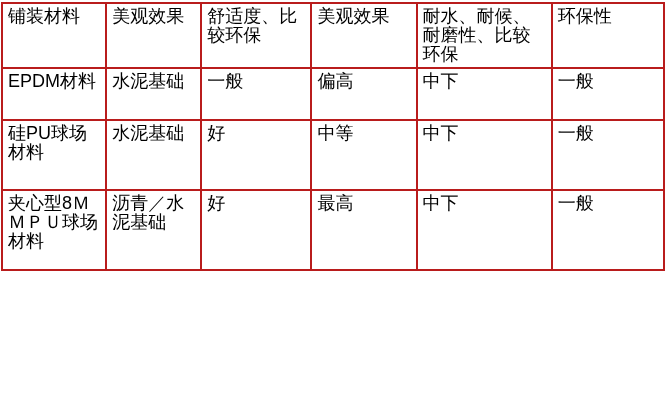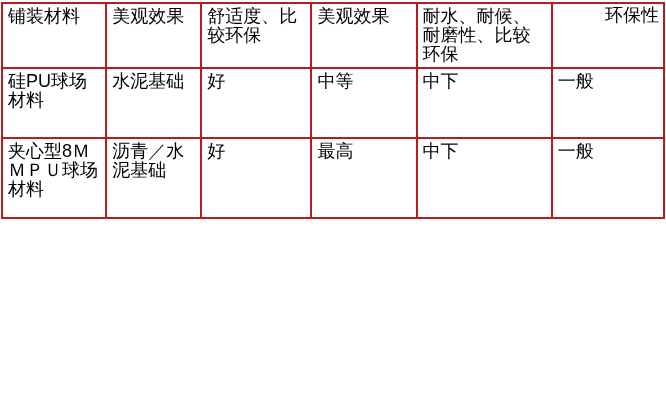--- a/index.html
+++ b/index.html
@@ -33,22 +33,21 @@
     word-break: break-all;
   }
   .col0 { width: 104px; }
   .col1 { width: 95px; }
   .col2 { width: 110px; }
   .col3 { width: 105px; }
   .col4 { width: 135px; }
   .col5 { width: 112px; }
 
   td.center {
-    text-align: right;
-    font-family: Liberation Mono, monospace;
+    text-align: left;
   }
   td.midpad {
     padding-top: 22px;
   }
   tr.r0 td { height: 44px; }
   tr.r1 td { height: 44px; }
   tr.r2 td { height: 44px; }
   tr.r3 td { height: 62px; margin-left: 20px; }
   tr.r4 td { height: 62px; }
   tr.r5 td { height: 72px; }
@@ -74,20 +73,28 @@
       <tr class="r0">
         <td>铺装材料</td>
         <td>美观效果</td>
         <td>舒适度、比较环保</td>
         <td>美观效果</td>
         <td>耐水、耐候、耐磨性、比较环保</td>
         <td class="center">环保性</td>
       </tr>
 
 
+      <tr class="r2">
+        <td>EPDM材料</td>
+        <td>水泥基础</td>
+        <td>一般</td>
+        <td>偏高</td>
+        <td>中下</td>
+        <td>一般</td>
+      </tr>
 
       <tr class="r3">
         <td>硅PU球场材料</td>
         <td class="midpad">水泥基础</td>
         <td>好</td>
         <td class="midpad">中等</td>
         <td>中下</td>
         <td>一般</td>
       </tr>
 

